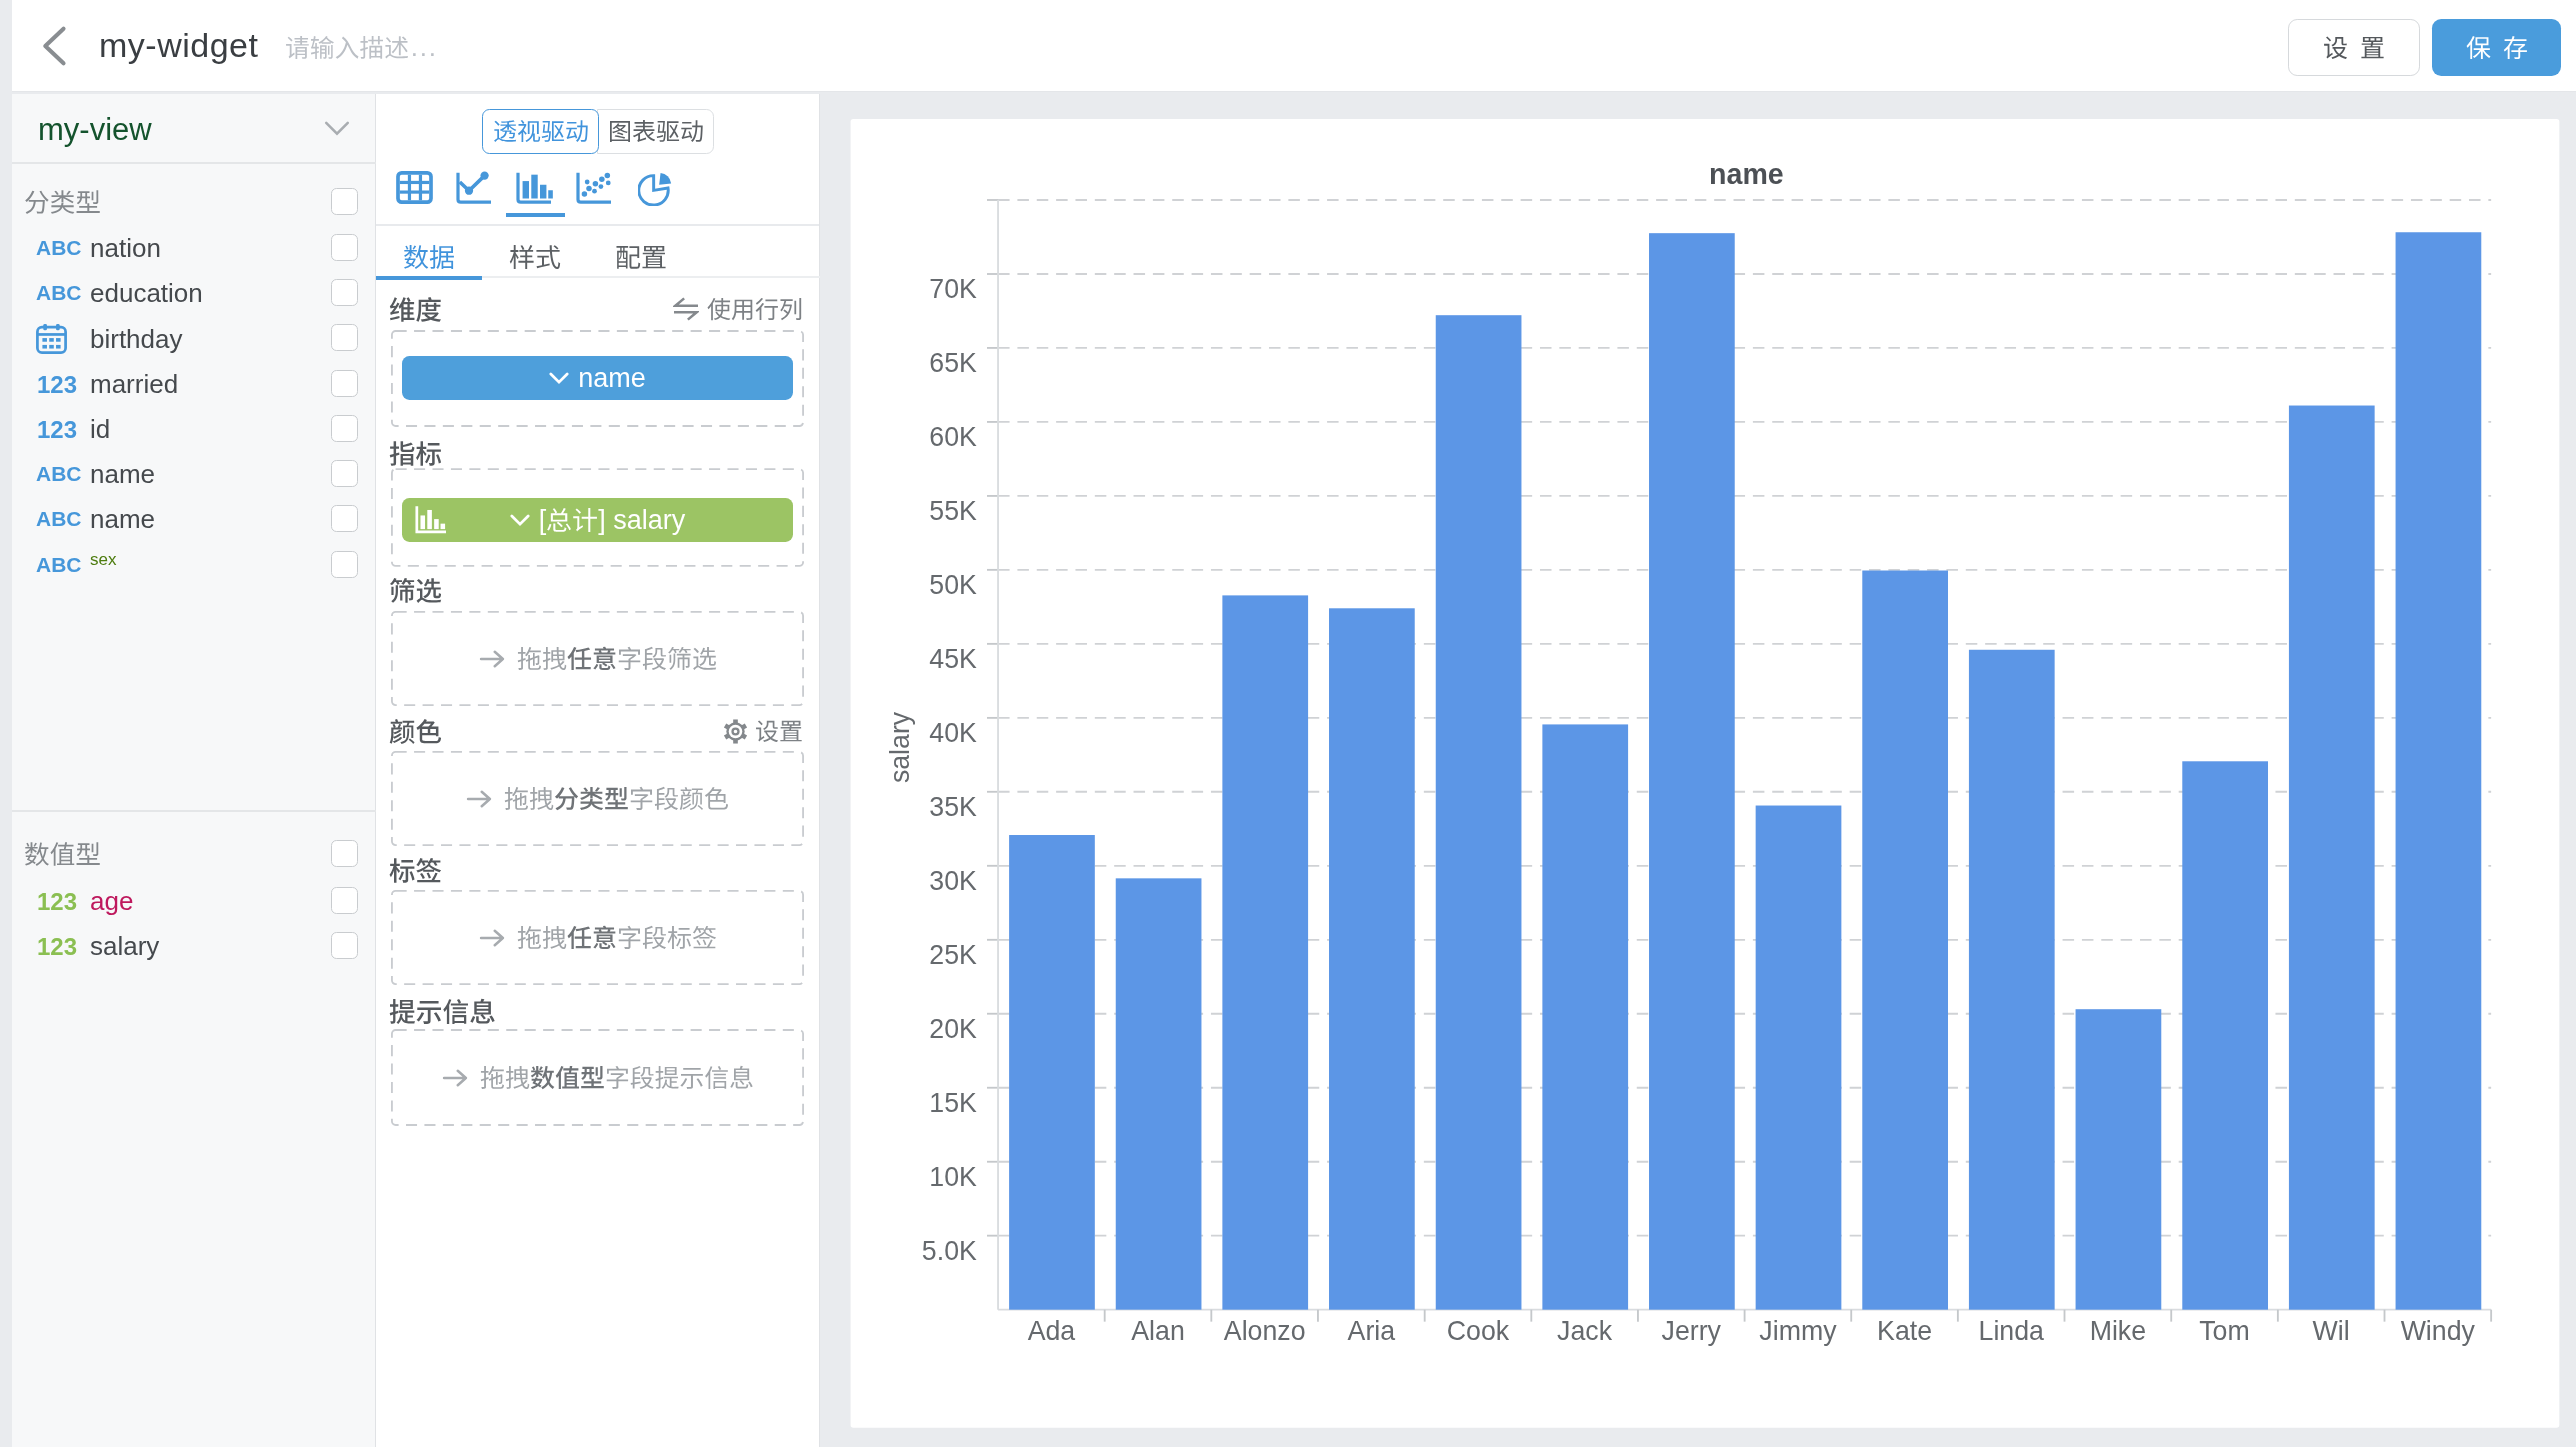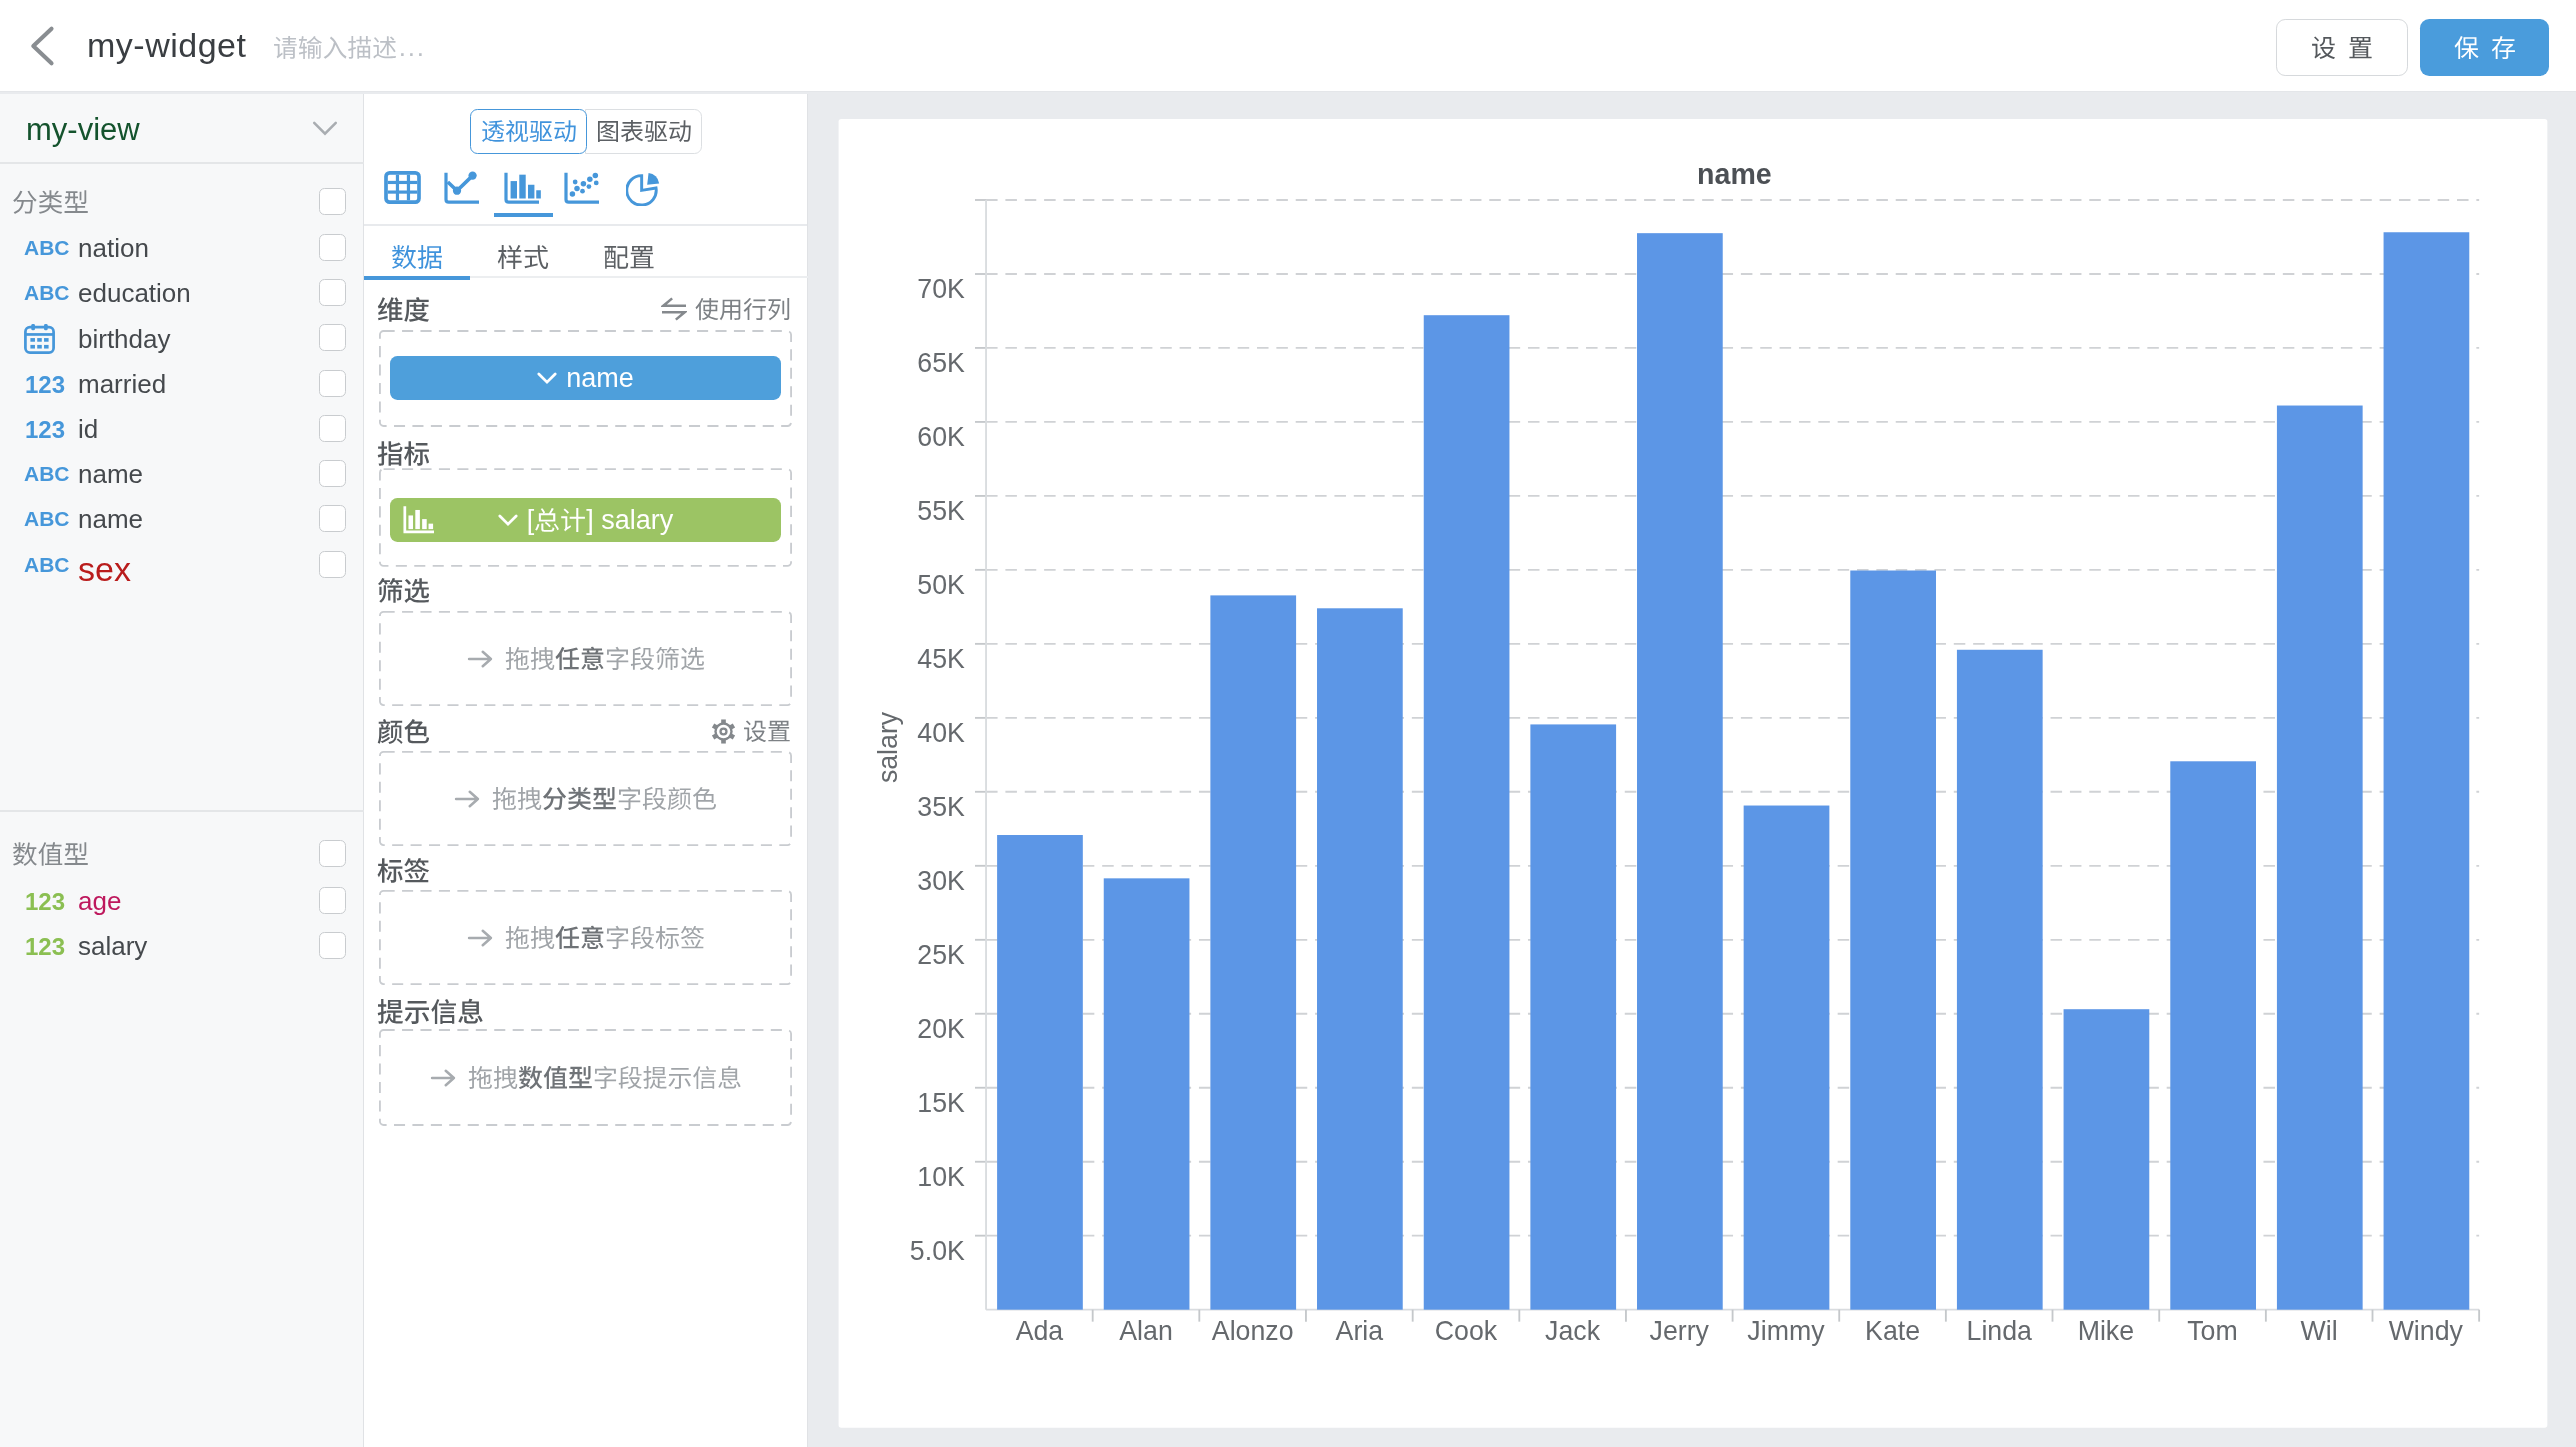--- a/index.html
+++ b/index.html
@@ -3,21 +3,21 @@
 <style>
 *{margin:0;padding:0;box-sizing:border-box}
 html,body{width:2576px;height:1448px;overflow:hidden;background:#e9ebee;font-family:"Liberation Sans",sans-serif;}
 .abs{position:absolute}
 svg{display:block}
 .row{display:flex;align-items:center}
 .ck{position:absolute;left:319px;width:27px;height:27px;border:1.8px solid #c9cccf;border-radius:5.5px;background:#fff}
 .dash{position:absolute;left:14.8px;width:413px}
 </style></head>
 <body>
-<div class="abs" style="left:0;top:0;width:2048px;height:1448px">
+<div class="abs" style="left:12px;top:0;width:2048px;height:1448px">
 <div class="abs" style="left:0;top:0;width:2576px;height:92px;background:#fff;border-bottom:1.8px solid #e4e6e9">
 <svg class="abs" style="left:26px;top:25px" width="31" height="42" viewBox="0 0 34 46">
         <path d="M28 4 L8 23 L28 42" stroke="#898d91" stroke-width="4.5" fill="none" stroke-linecap="round" stroke-linejoin="round"></path>
       </svg>
 <div class="abs" style="left:87px;top:26px;font-size:34px;color:#3a3e42;letter-spacing:0.5px">my-widget</div>
 <div class="abs row" style="left:273px;top:33px;height:28px">
 <svg width="124" height="25" viewBox="0 -880 5000 1000">
           <path d="M107 -772C159 -725 225 -659 256 -617L307 -670C276 -711 208 -773 155 -818ZM42 -526V-454H192V-88C192 -44 162 -14 144 -2C157 13 177 44 184 62C198 41 224 20 393 -110C385 -125 373 -154 368 -174L264 -96V-526ZM494 -212H808V-130H494ZM494 -265V-342H808V-265ZM614 -840V-762H382V-704H614V-640H407V-585H614V-516H352V-458H960V-516H688V-585H899V-640H688V-704H929V-762H688V-840ZM424 -400V79H494V-75H808V-5C808 7 803 11 790 12C776 13 728 13 677 11C687 29 696 57 699 76C770 76 816 76 843 64C872 53 880 33 880 -4V-400Z M1734 -447V-85H1793V-447ZM1861 -484V-5C1861 6 1857 9 1846 10C1833 10 1793 10 1747 9C1757 27 1765 54 1767 71C1826 71 1866 70 1890 60C1915 49 1922 31 1922 -5V-484ZM1071 -330C1079 -338 1108 -344 1140 -344H1219V-206C1152 -190 1090 -176 1042 -167L1059 -96L1219 -137V79H1285V-154L1368 -176L1362 -239L1285 -221V-344H1365V-413H1285V-565H1219V-413H1132C1158 -483 1183 -566 1203 -652H1367V-720H1217C1225 -756 1231 -792 1236 -827L1166 -839C1162 -800 1157 -759 1150 -720H1047V-652H1137C1119 -569 1100 -501 1091 -475C1077 -430 1065 -398 1048 -393C1056 -376 1067 -344 1071 -330ZM1659 -843C1593 -738 1469 -639 1348 -583C1366 -568 1386 -545 1397 -527C1424 -541 1451 -557 1477 -574V-532H1847V-581C1872 -566 1899 -551 1926 -537C1935 -557 1956 -581 1974 -596C1869 -641 1774 -698 1698 -783L1720 -816ZM1506 -594C1562 -635 1615 -683 1659 -734C1710 -678 1765 -633 1826 -594ZM1614 -406V-327H1477V-406ZM1415 -466V76H1477V-130H1614V1C1614 10 1612 12 1604 13C1594 13 1568 13 1537 12C1546 30 1554 57 1556 74C1599 74 1630 74 1651 63C1672 52 1677 33 1677 1V-466ZM1477 -269H1614V-187H1477Z M2295 -755C2361 -709 2412 -653 2456 -591C2391 -306 2266 -103 2041 13C2061 27 2096 58 2110 73C2313 -45 2441 -229 2517 -491C2627 -289 2698 -58 2927 70C2931 46 2951 6 2964 -15C2631 -214 2661 -590 2341 -819Z M3748 -840V-696H3569V-840H3497V-696H3358V-628H3497V-497H3569V-628H3748V-497H3820V-628H3952V-696H3820V-840ZM3471 -181H3622V-40H3471ZM3471 -247V-385H3622V-247ZM3844 -181V-40H3690V-181ZM3844 -247H3690V-385H3844ZM3402 -452V78H3471V27H3844V73H3916V-452ZM3163 -839V-638H3042V-568H3163V-348C3112 -332 3065 -319 3028 -309L3047 -235L3163 -273V-14C3163 0 3158 4 3146 4C3134 5 3095 5 3051 4C3061 24 3070 55 3073 73C3136 74 3175 71 3199 59C3224 48 3233 27 3233 -14V-296L3343 -332L3333 -401L3233 -370V-568H3340V-638H3233V-839Z M4711 -784C4756 -747 4812 -693 4838 -659L4896 -699C4869 -733 4812 -784 4767 -819ZM4068 -763C4122 -706 4188 -629 4217 -579L4280 -619C4249 -669 4182 -744 4127 -798ZM4592 -830V-645H4320V-574H4555C4498 -424 4402 -275 4302 -198C4319 -185 4343 -159 4355 -142C4445 -219 4531 -352 4592 -496V-67H4666V-491C4755 -388 4844 -268 4885 -185L4945 -228C4894 -323 4780 -466 4678 -574H4939V-645H4666V-830ZM4266 -483H4048V-413H4194V-110C4148 -94 4095 -52 4041 -1L4089 62C4142 1 4194 -52 4231 -52C4254 -52 4285 -23 4327 1C4397 41 4482 51 4600 51C4695 51 4869 45 4941 40C4942 20 4954 -16 4962 -35C4865 -24 4717 -17 4602 -17C4495 -17 4408 -24 4344 -60C4309 -79 4286 -97 4266 -107Z" fill="#bcc0c6"></path>
         </svg>
 <span style="font-size:26px;color:#bcc0c6;margin-left:1.8px;letter-spacing:1.8px">...</span>
@@ -79,21 +79,21 @@
 <div class="abs" style="left:25px;top:322px;font-size:24px;font-weight:bold;color:#4697da">123</div>
 <div class="abs" style="left:78px;top:320px;font-size:26px;color:#45494d">id</div>
 <div class="ck" style="top:321px"></div>
 <div class="abs" style="left:24px;top:368px;font-size:21px;font-weight:bold;color:#4697da">ABC</div>
 <div class="abs" style="left:78px;top:365px;font-size:26px;color:#45494d">name</div>
 <div class="ck" style="top:366px"></div>
 <div class="abs" style="left:24px;top:413px;font-size:21px;font-weight:bold;color:#4697da">ABC</div>
 <div class="abs" style="left:78px;top:410px;font-size:26px;color:#45494d">name</div>
 <div class="ck" style="top:411px"></div>
 <div class="abs" style="left:24px;top:459px;font-size:21px;font-weight:bold;color:#4697da">ABC</div>
-<div class="abs" style="left:78px;top:456px;font-size:34px;color:#b91c1c">sex</div>
+<div class="abs" style="left:78px;top:456px;font-size:17px;color:#4d7c0f">sex</div>
 <div class="ck" style="top:457px"></div>
 <div class="abs" style="left:0;top:716px;width:364px;height:1.8px;background:#e4e6e8"></div>
 <div class="abs row" style="left:12px;top:746px;height:28px">
         <svg width="77" height="26" viewBox="0 -880 3000 1000">
           <path d="M443 -821C425 -782 393 -723 368 -688L417 -664C443 -697 477 -747 506 -793ZM88 -793C114 -751 141 -696 150 -661L207 -686C198 -722 171 -776 143 -815ZM410 -260C387 -208 355 -164 317 -126C279 -145 240 -164 203 -180C217 -204 233 -231 247 -260ZM110 -153C159 -134 214 -109 264 -83C200 -37 123 -5 41 14C54 28 70 54 77 72C169 47 254 8 326 -50C359 -30 389 -11 412 6L460 -43C437 -59 408 -77 375 -95C428 -152 470 -222 495 -309L454 -326L442 -323H278L300 -375L233 -387C226 -367 216 -345 206 -323H70V-260H175C154 -220 131 -183 110 -153ZM257 -841V-654H50V-592H234C186 -527 109 -465 39 -435C54 -421 71 -395 80 -378C141 -411 207 -467 257 -526V-404H327V-540C375 -505 436 -458 461 -435L503 -489C479 -506 391 -562 342 -592H531V-654H327V-841ZM629 -832C604 -656 559 -488 481 -383C497 -373 526 -349 538 -337C564 -374 586 -418 606 -467C628 -369 657 -278 694 -199C638 -104 560 -31 451 22C465 37 486 67 493 83C595 28 672 -41 731 -129C781 -44 843 24 921 71C933 52 955 26 972 12C888 -33 822 -106 771 -198C824 -301 858 -426 880 -576H948V-646H663C677 -702 689 -761 698 -821ZM809 -576C793 -461 769 -361 733 -276C695 -366 667 -468 648 -576Z M1599 -840C1596 -810 1591 -774 1586 -738H1329V-671H1574C1568 -637 1562 -605 1555 -578H1382V-14H1286V51H1958V-14H1869V-578H1623C1631 -605 1639 -637 1646 -671H1928V-738H1661L1679 -835ZM1450 -14V-97H1799V-14ZM1450 -379H1799V-293H1450ZM1450 -435V-519H1799V-435ZM1450 -239H1799V-152H1450ZM1264 -839C1211 -687 1124 -538 1032 -440C1045 -422 1066 -383 1074 -366C1103 -398 1132 -435 1159 -475V80H1229V-589C1269 -661 1304 -739 1333 -817Z M2635 -783V-448H2704V-783ZM2822 -834V-387C2822 -374 2818 -370 2802 -369C2787 -368 2737 -368 2680 -370C2691 -350 2701 -321 2705 -301C2776 -301 2825 -302 2855 -314C2885 -325 2893 -344 2893 -386V-834ZM2388 -733V-595H2264V-601V-733ZM2067 -595V-528H2189C2178 -461 2145 -393 2059 -340C2073 -330 2098 -302 2108 -288C2210 -351 2248 -441 2259 -528H2388V-313H2459V-528H2573V-595H2459V-733H2552V-799H2100V-733H2195V-602V-595ZM2467 -332V-221H2151V-152H2467V-25H2047V45H2952V-25H2544V-152H2848V-221H2544V-332Z" fill="#85898d"></path>
         </svg>
       </div>
 <div class="ck" style="top:746px"></div>
 <div class="abs" style="left:25px;top:794px;font-size:24px;font-weight:bold;color:#8bbf52">123</div>
 <div class="abs" style="left:78px;top:792px;font-size:26px;color:#be185d">age</div>

